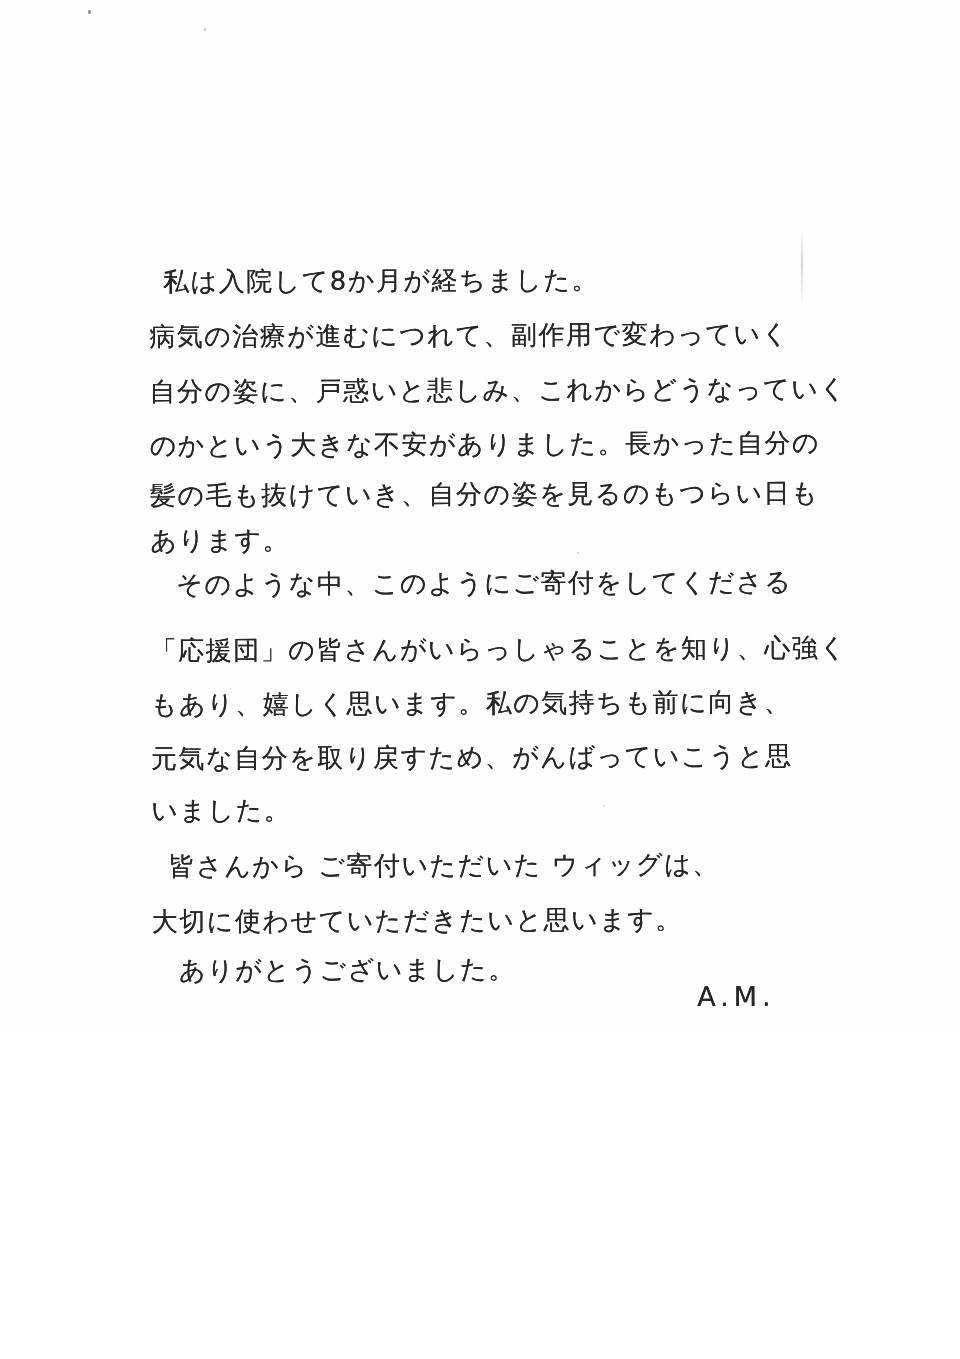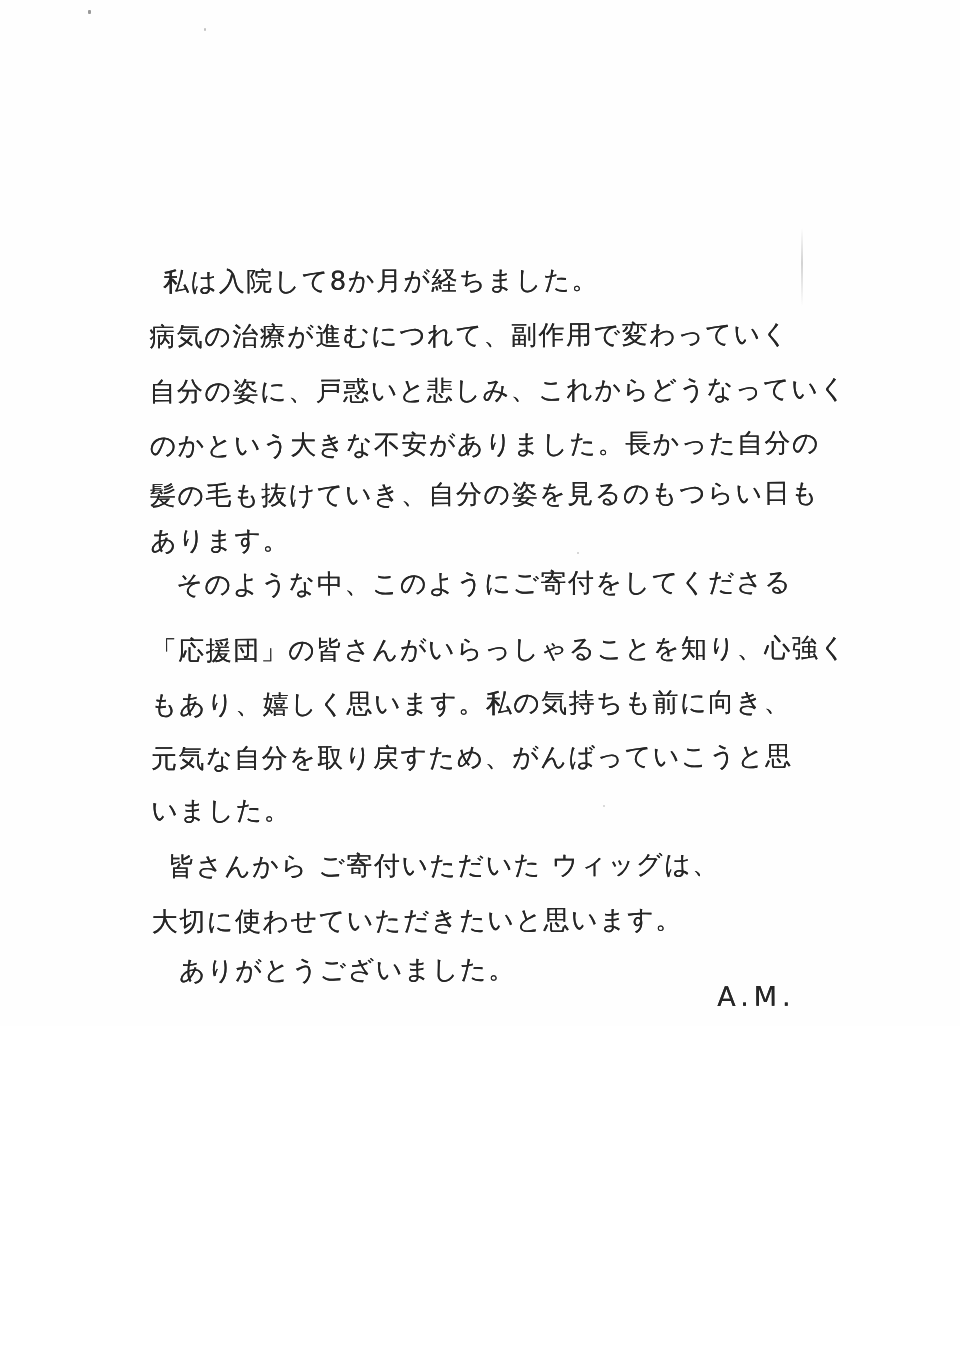--- a/index.html
+++ b/index.html
@@ -49,21 +49,20 @@
   .l13 { top: 903px; }
   .l14 { top: 952px; left: 177px; }
   .signature {
     position: absolute;
     top: 982px;
     left: 695px;
     font-size: 27px;
     letter-spacing: 5px;
     color: #262626;
     text-shadow: 0 0 0.4px #3a3a3a;
-    margin-left: 20px;
   }
   
   .speck {
     position: absolute;
     background: #9a9a9a;
     border-radius: 1px;
   }
   .speck-1 { left: 88px;  top: 10px; width: 3px; height: 4px; }
   .speck-2 { left: 204px; top: 28px; width: 2px; height: 3px; opacity: .6; }
   .speck-3 { left: 577px; top: 552px; width: 2px; height: 2px; opacity: .5; }

